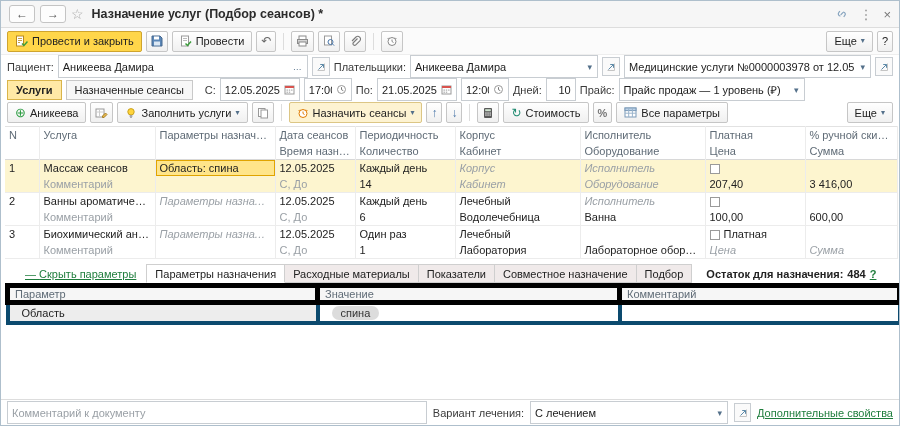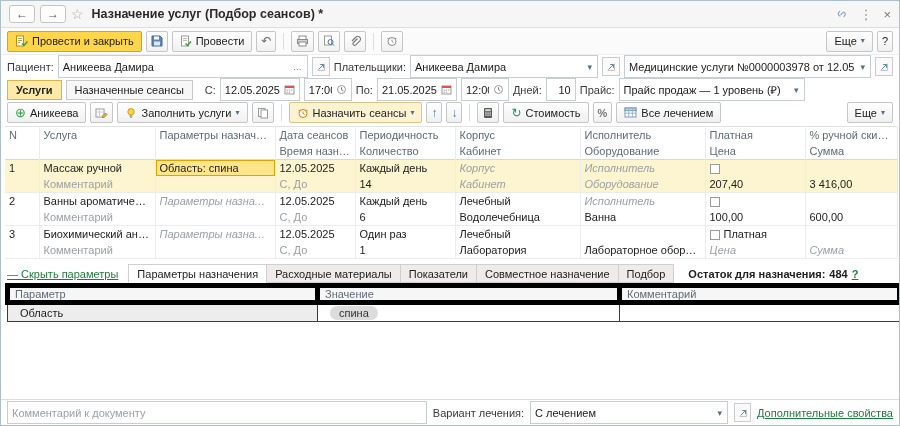--- a/index.html
+++ b/index.html
@@ -60,30 +60,30 @@
   .active-cell{background:#ffe58a !important;box-shadow:inset 0 0 0 1px #e0a400}
   .ph{color:#9aa0a6;font-style:italic}
   .phn{color:#9aa0a6}
   .num{text-align:right}
   .cb{display:inline-block;width:10px;height:10px;border:1px solid #9a9a9a;background:#fff;vertical-align:middle;cursor:pointer}
   .cblbl{margin-left:4px}
 
   
   .params-bar{flex:0 0 24px;display:flex;align-items:flex-end;padding:4px 4px 0}
   .glink{color:#1e7d3c;text-decoration:underline;cursor:pointer;white-space:nowrap}
-  .collapse-link{margin:0 10px 3px 2px}
+  .collapse-link{margin:0 10px 3px 20px}
   .ptabs{display:flex}
   .ptab2{height:19px;border:1px solid #cfcfcf;border-left:none;background:#f0eaea;padding:0 8px;font:inherit;color:#222;cursor:pointer;white-space:nowrap}
   .ptab2:first-child{border-left:1px solid #cfcfcf}
   .ptab2.active{background:#fff;border-bottom-color:#fff}
   .remainder{margin-left:14px;display:flex;align-items:center;gap:4px;padding-bottom:3px;font-weight:bold;color:#222;white-space:nowrap}
 
   table.ptable{border-collapse:collapse;table-layout:fixed;width:892px;margin:0 4px;font-size:11px}
   .ptable th{background:#f6f6f6;color:#5f6b76;font-weight:normal;text-align:left;border:5px solid #000000;height:16px;padding:0 5px}
-  .ptable td{border:1px solid #0c4a6e;height:19px;padding:1px 12px;white-space:nowrap;overflow:hidden}
+  .ptable td{border:4px solid #0c4a6e;height:19px;padding:1px 12px;white-space:nowrap;overflow:hidden}
   .pname{background:#ededed}
   .chip{display:inline-block;background:#dcdcdc;border-radius:8px;padding:0 9px;line-height:14px;color:#333}
 
   .filler{flex:1;background:#fff}
 
   
   .footer{flex:0 0 26px;border-top:1px solid #ddd;display:flex;align-items:center;gap:6px;padding:0 6px;background:#fff}
   .addl{margin-left:auto}
   svg{display:block}
 </style>
@@ -376,21 +376,21 @@
         <span class="pct">%</span>
       </button>
     <button class="btn">
       <span>
           <svg width="13" height="11" viewBox="0 0 13 11">
             <rect x="1" y="1" width="11" height="9" fill="#fff" stroke="#7a99b8"></rect>
             <rect x="1" y="1" width="11" height="2.6" fill="#bcd2e8" stroke="#7a99b8"></rect>
             <path d="M4.7 1v9M8.4 1v9M1 6.2h11" stroke="#9ab4cc"></path>
           </svg>
         </span>
-      <span>Все лечением</span>
+      <span>Все параметры</span>
     </button>
     <div class="right">
       <button class="btn">
           <span>Еще</span>
           <span class="caret">▾</span>
         </button>
     </div>
   </div>
 
   <table class="svc">
@@ -425,21 +425,21 @@
         <th>Количество</th>
         <th>Кабинет</th>
         <th>Оборудование</th>
         <th>Цена</th>
         <th class="num">Сумма</th>
       </tr>
     </thead>
     <tbody class="selected">
       <tr>
         <td>1</td>
-        <td>Массаж ручной</td>
+        <td>Массаж сеансов</td>
         <td class="active-cell">Область: спина</td>
         <td>12.05.2025</td>
         <td>Каждый день</td>
         <td class="ph">Корпус</td>
         <td class="ph">Исполнитель</td>
         <td><span class="cb"></span></td>
         <td></td>
       </tr>
       <tr>
         <td></td>

